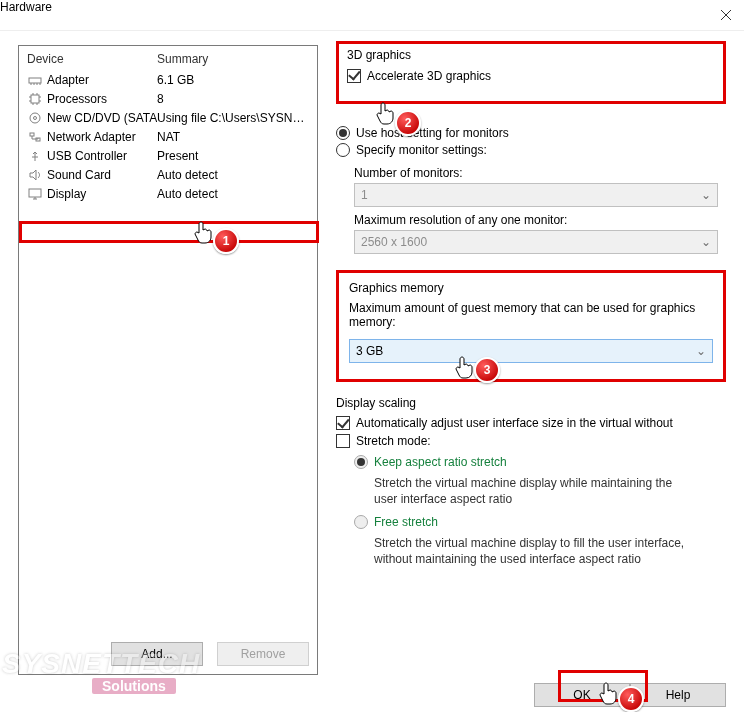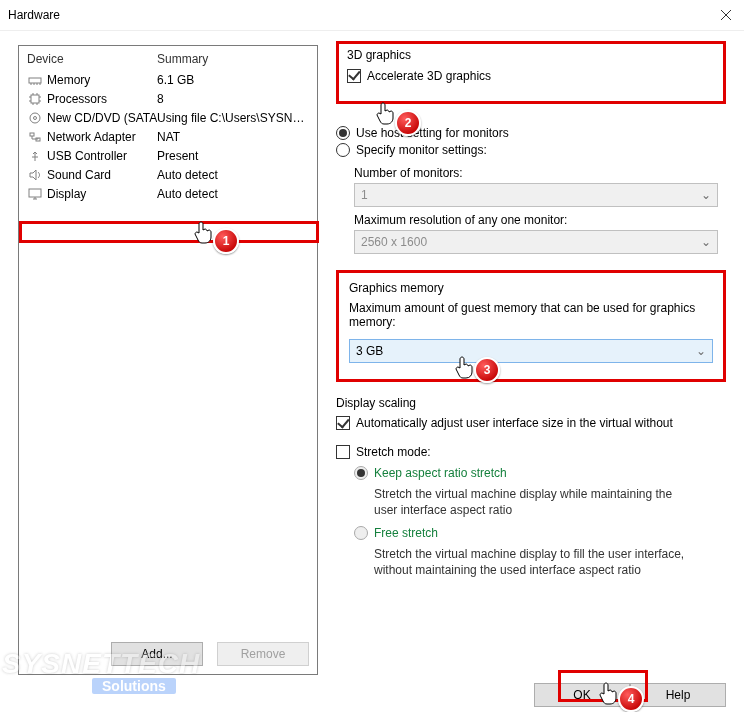--- a/index.html
+++ b/index.html
@@ -1,16 +1,16 @@
 <!DOCTYPE html>
 <html><head>
 <meta charset="utf-8">
 <style>
 html,body{margin:0;padding:0;font-family:"Segoe UI",Tahoma,sans-serif;font-size:12px;color:#000;background:#fff;width:744px;height:712px;overflow:hidden}
-.titlebar{height:30px;display:flex;align-items:center;padding:0 8px;position:relative;border-bottom:1px solid #eee}
+.titlebar{height:30px;display:flex;padding:0 0;position:relative;border-bottom:1px solid #eee}
 .titlebar .title{font-size:12px}
 .titlebar .close{position:absolute;right:6px;top:4px;width:24px;height:22px;display:flex;align-items:center;justify-content:center;cursor:pointer}
 .titlebar .close svg{stroke:#333;stroke-width:1}
 .content{position:absolute;top:30px;left:0;right:0;bottom:0;padding:15px 18px 18px 18px;display:flex}
 .left-panel{width:300px;border:1px solid #7a7a7a;box-sizing:border-box;position:relative;height:630px}
 .dev-head{display:flex;padding:6px 8px 4px 8px}
 .dev-head div{color:#333}
 .col-device{width:130px}
 .col-summary{flex:1}
 .dev-list{}
@@ -47,21 +47,21 @@
 .grp-mem{border:3px solid #e00000;padding:8px 10px 16px 10px;margin-top:16px}
 .desc{margin:4px 0 10px 0}
 .ds-opt{margin-left:18px;margin-top:4px}
 .ds-opt .radio .dot{border-color:#a9a9a9}
 .ds-opt .lblg{color:#15803d}
 .ds-opt .sub{color:#333;margin:3px 0 8px 20px;max-width:320px;line-height:16px}
 .footer{position:absolute;bottom:5px;right:18px;display:flex;gap:0;align-items:flex-start}
 .footer .btn{min-width:74px;border:1px solid #adadad;background:#e1e1e1}
 .watermark{position:absolute;left:2px;bottom:18px;opacity:.35;font-family:Arial,sans-serif;pointer-events:none}
 .watermark .l1{font-size:28px;font-weight:700;font-style:italic;letter-spacing:1px;color:#fff;text-shadow:0 0 3px #666}
-.watermark .l2{font-size:14px;font-weight:700;color:#fff;background:#3b82f6;padding:0 10px;border-radius:2px;display:inline-block;margin-left:90px;margin-top:-4px;text-shadow:none}
+.watermark .l2{font-size:14px;font-weight:700;color:#fff;background:#be185d;padding:0 10px;border-radius:2px;display:inline-block;margin-left:90px;margin-top:-4px;text-shadow:none}
 .box-red-foot{position:absolute;border:3px solid #e00000;width:84px;height:26px;right:96px;bottom:10px;z-index:5;pointer-events:none}
 </style>
 </head>
 <body>
 
 <div class="titlebar">
   <span class="title">Hardware</span>
   <div class="close">
     <svg width="12" height="12">
         <path d="M1 1 L11 11 M11 1 L1 11"></path>
@@ -77,21 +77,21 @@
       <div class="col-summary">Summary</div>
     </div>
     <div class="dev-list">
       <div class="dev-row">
         <span class="ico">
             <svg width="14" height="10">
               <rect x="1" y="3" width="12" height="5"></rect>
               <path d="M3 8v2M6 8v2M9 8v2M12 8v2"></path>
             </svg>
           </span>
-        <span class="lbl">Memory</span>
+        <span class="lbl">Adapter</span>
         <span class="sum">6.1 GB</span>
       </div>
       <div class="dev-row">
         <span class="ico">
             <svg width="14" height="12">
               <rect x="3" y="2" width="8" height="8"></rect>
               <path d="M5 0v2M9 0v2M5 10v2M9 10v2M1 4h2M1 8h2M11 4h2M11 8h2"></path>
             </svg>
           </span>
         <span class="lbl">Processors</span>
@@ -198,21 +198,21 @@
         <span class="caret">⌄</span>
       </div>
     </div>
 
     <div class="sec" style="margin-top:14px">
       <div class="grp-title">Display scaling</div>
       <label class="chk" style="margin-left:0">
         <span class="box checked"></span>
         <span>Automatically adjust user interface size in the virtual without</span>
       </label><br>
-      <label class="chk" style="margin-top:15px">
+      <label class="chk" style="margin-top:4px">
         <span class="box"></span>
         <span>Stretch mode:</span>
       </label>
       <div class="ds-opt">
         <div class="radio">
           <span class="dot on" style="background:#eee"></span>
           <span class="lblg">Keep aspect ratio stretch</span>
         </div>
         <div class="sub">Stretch the virtual machine display while maintaining the user interface aspect ratio</div>
         <div class="radio">

